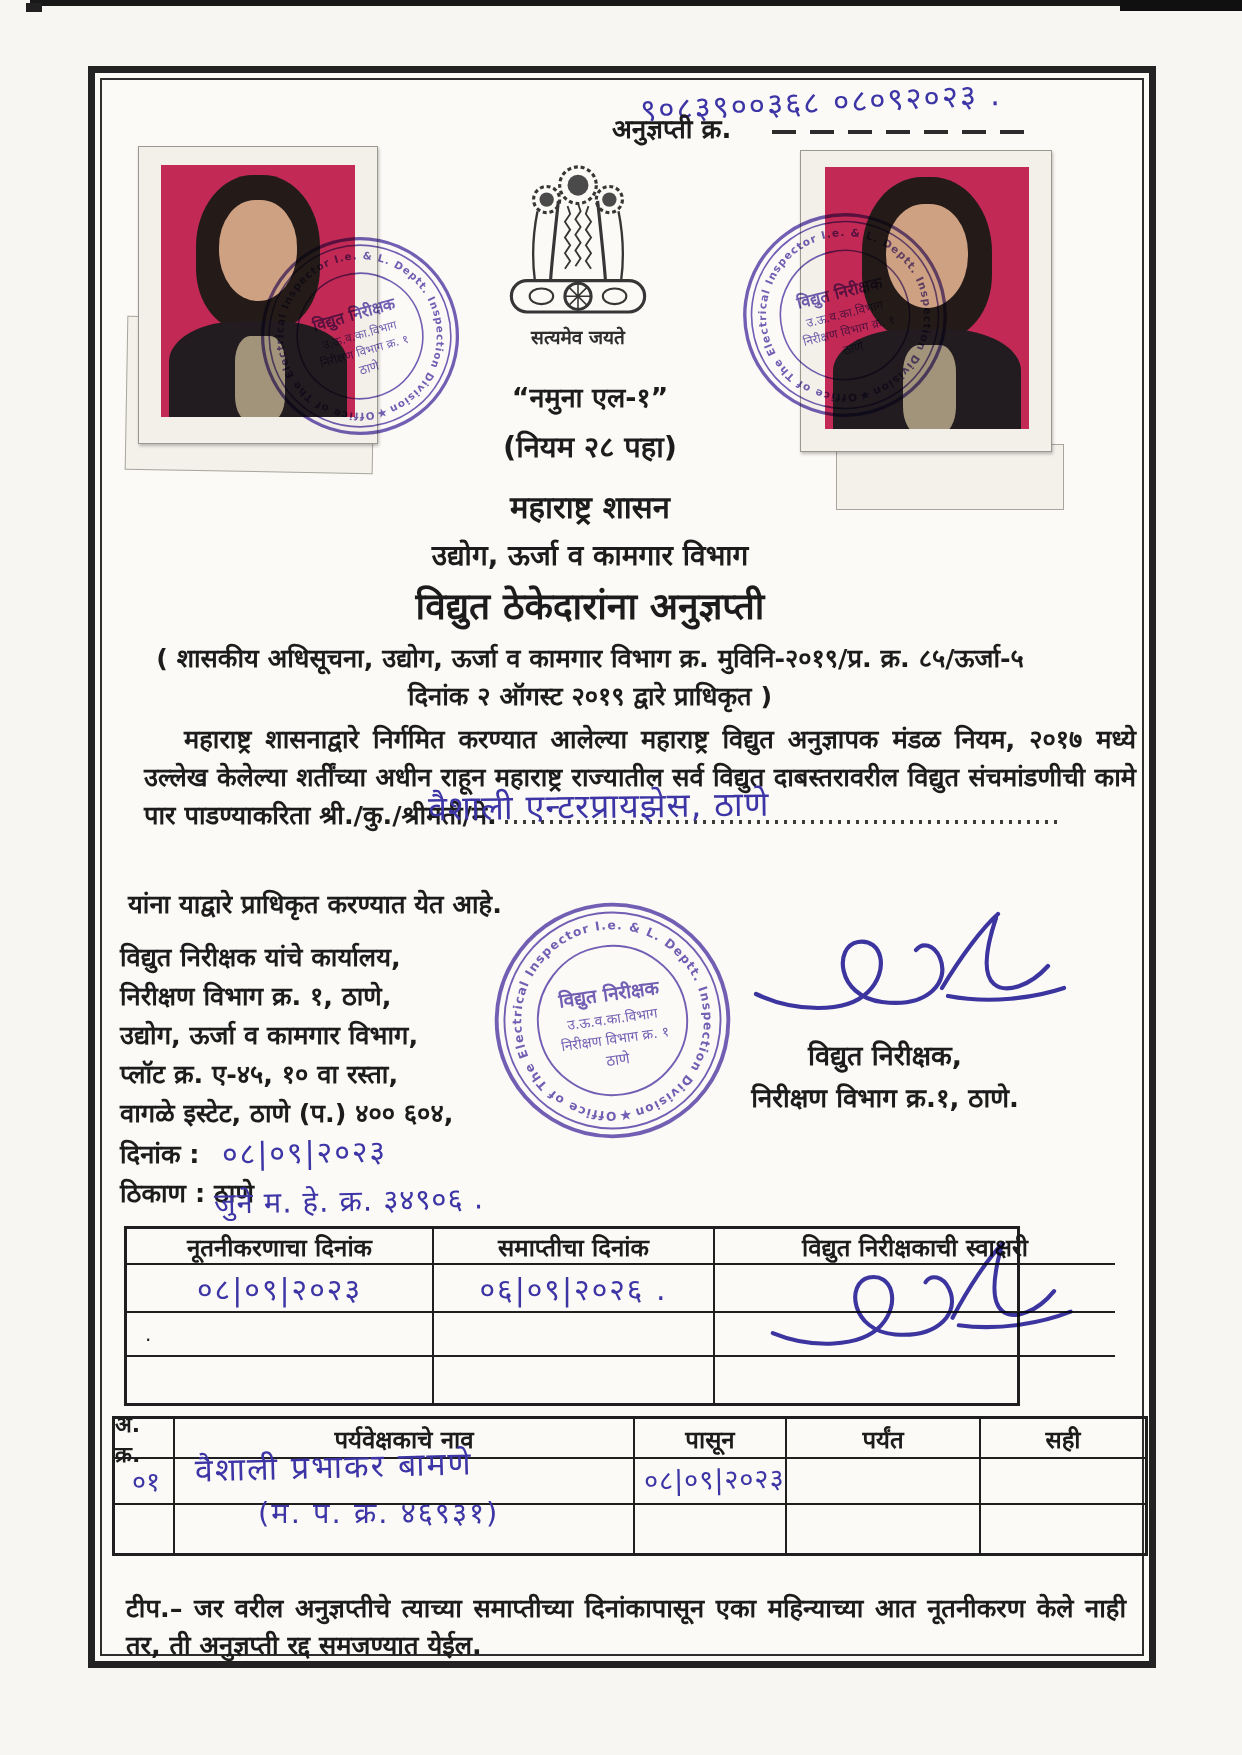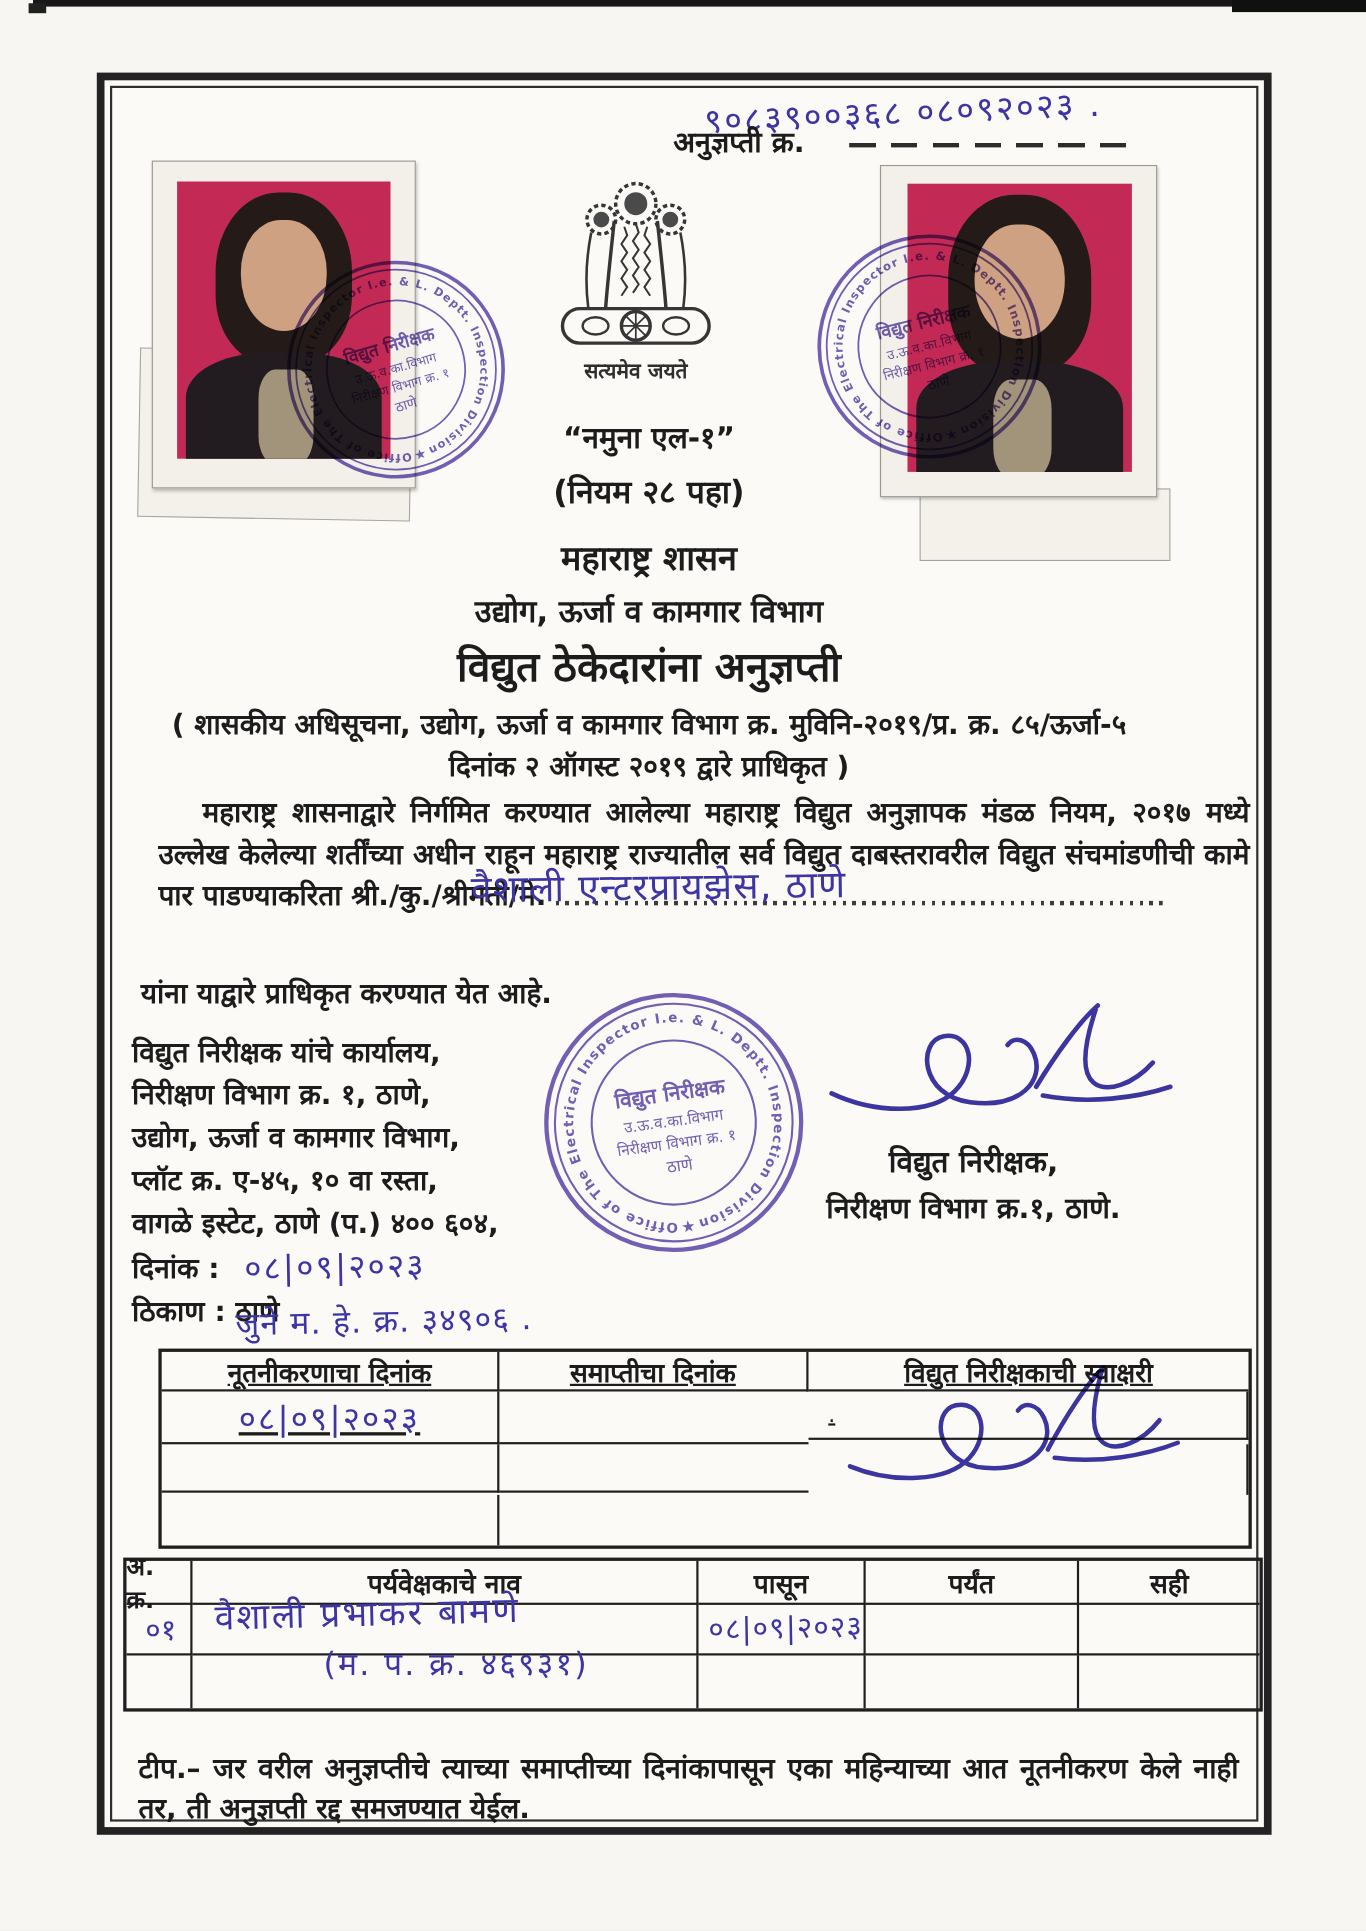--- a/index.html
+++ b/index.html
@@ -186,27 +186,30 @@
     <path d="M14,94 C52,112 104,114 126,92 C148,70 140,38 116,42 C92,46 94,96 140,102 C186,108 208,82 198,58 C192,44 180,42 174,50"></path>
     <path d="M200,88 C218,58 240,28 256,14 M254,18 C244,48 240,74 252,84 C264,94 288,86 306,66"></path>
     <path d="M206,96 C248,104 292,98 322,88"></path>
   </g>
       </svg></div>
   <div class="abs" style="left:700px;top:1036px;width:370px;text-align:center;">
     <div style="font-size:27px;font-weight:bold;">विद्युत  निरीक्षक,</div>
     <div style="font-size:26px;font-weight:600;margin-top:6px;">निरीक्षण विभाग क्र.१, ठाणे.</div>
   </div>
 
-  <div class="abs grid-table" style="left:144px;top:1226px;width:994px;grid-template-columns:307px 281px 400px;text-decoration:underline;">
+  <div class="abs grid-table" style="left:124px;top:1226px;width:896px;grid-template-columns:307px 281px 400px;">
     <div class="cell th" style="height:36px;">नूतनीकरणाचा दिनांक</div>
     <div class="cell th" style="height:36px;">समाप्तीचा दिनांक</div>
     <div class="cell th last-col" style="height:36px;">विद्युत निरीक्षकाची स्वाक्षरी</div>
 
     <div class="cell" style="height:48px;">
         <span class="hw" style="font-size:30px;letter-spacing:2px;">०८|०९|२०२३</span>
+      </div>
+    <div class="cell" style="height:48px;">
+        <span class="hw" style="font-size:30px;letter-spacing:2px;">०६|०९|२०२६ .</span>
       </div>
     <div class="cell last-col" style="height:48px;"></div>
 
     <div class="cell" style="height:44px;justify-content:flex-start;padding-left:18px;">
         <span style="font-size:20px;">.</span>
       </div>
     <div class="cell" style="height:44px;"></div>
     <div class="cell last-col" style="height:44px;"></div>
 
     <div class="cell last-row" style="height:46px;"></div>
@@ -237,20 +240,20 @@
 
     <div class="cell last-row" style="height:48px;"></div>
     <div class="cell last-row" style="height:48px;"></div>
     <div class="cell last-row" style="height:48px;"></div>
     <div class="cell last-row" style="height:48px;"></div>
     <div class="cell last-col last-row" style="height:48px;"></div>
   </div>
 
   <div class="abs hw" style="left:132px;top:1462px;font-size:27px;">०१</div>
   <div class="abs hw" style="left:195px;top:1444px;font-size:32px;letter-spacing:2px;transform:rotate(-1.5deg);">वैशाली  प्रभाकर  बामणे</div>
-  <div class="abs hw" style="left:258px;top:1492px;font-size:29px;letter-spacing:2px;margin-left:36px;">(म. प. क्र.  ४६९३१)</div>
+  <div class="abs hw" style="left:258px;top:1492px;font-size:29px;letter-spacing:2px;">(म. प. क्र.  ४६९३१)</div>
   <div class="abs hw" style="left:644px;top:1460px;font-size:27px;letter-spacing:1px;transform:rotate(-1deg);">०८|०९|२०२३</div>
 
   <div class="abs body-text" style="left:126px;top:1590px;width:1000px;line-height:37px;">
     <b>टीप.–</b><span> जर वरील अनुज्ञप्तीचे त्याच्या समाप्तीच्या दिनांकापासून एका महिन्याच्या आत नूतनीकरण केले नाही तर, ती अनुज्ञप्ती रद्द समजण्यात येईल.</span>
   </div>
 
 </div>
 
 </body></html>

